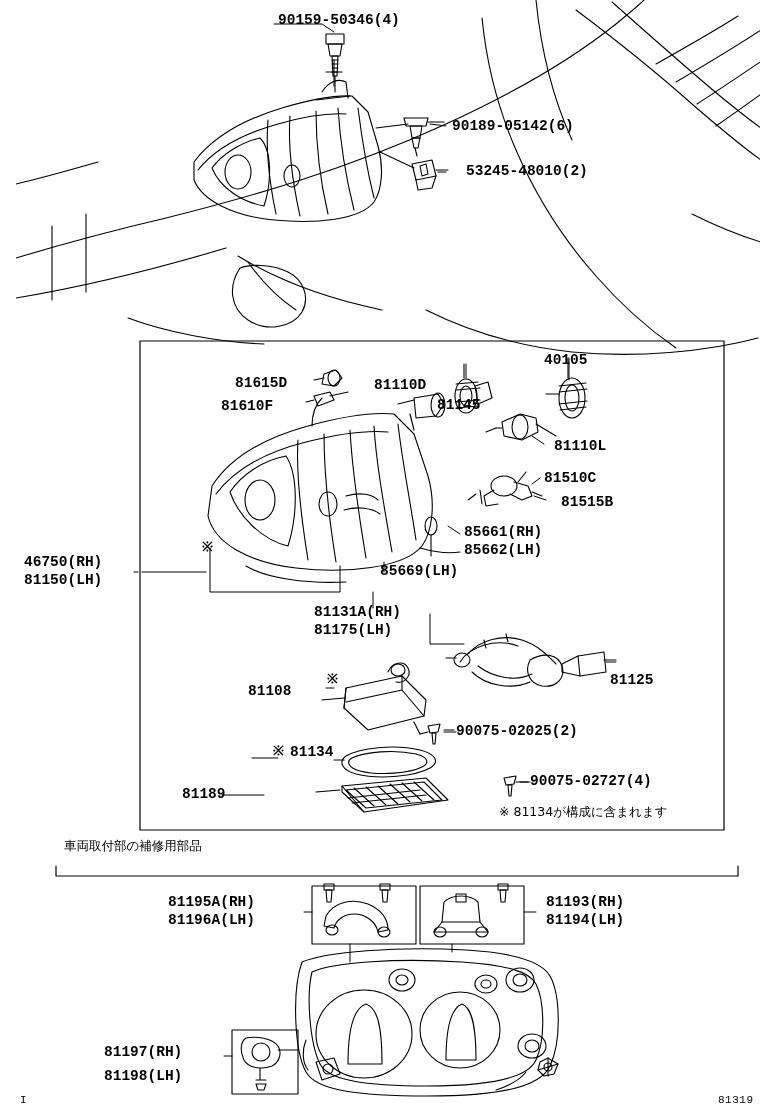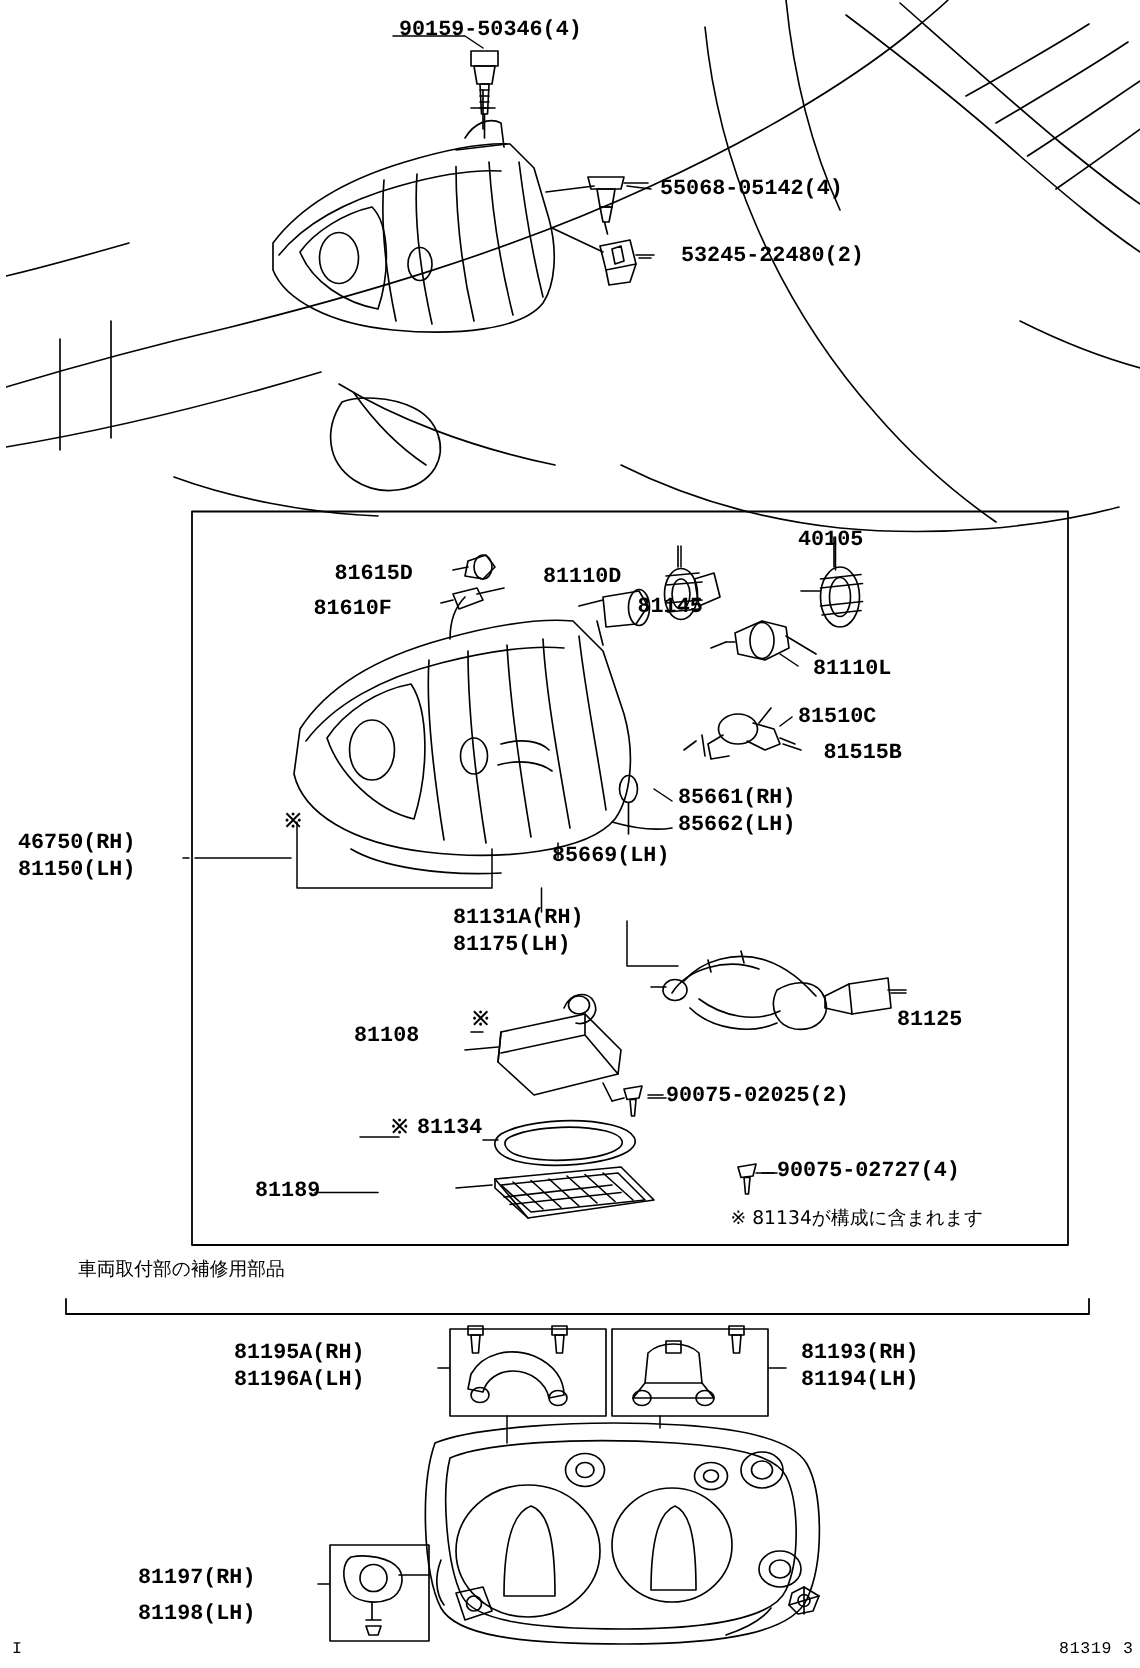--- a/index.html
+++ b/index.html
@@ -1,18 +1,18 @@
 <!DOCTYPE html>
 <html><head>
 <meta charset="utf-8">
 <style>
   html,body{margin:0;padding:0;background:#ffffff;}
   body{width:760px;height:1112px;position:relative;overflow:hidden;
        font-family:"Liberation Mono","DejaVu Sans Mono",monospace;color:#000;}
-  .layer{position:absolute;left:4px;top:0;width:612px;height:1112px;}
+  .layer{position:absolute;left:16px;top:0;width:612px;height:1112px;}
   svg{position:absolute;left:0;top:0;}
   .lbl{position:absolute;font-family:"Liberation Mono","DejaVu Sans Mono",monospace;
        font-size:14.5px;font-weight:700;letter-spacing:0px;white-space:pre;line-height:16px;}
   .lbl.jp{font-family:"DejaVu Sans",sans-serif;font-size:12.5px;font-weight:400;text-align:center;}
   .lbl.cornercode{font-size:11px;font-weight:400;letter-spacing:0.5px;}
 </style>
 </head>
 <body>
 
 <div class="layer">
@@ -300,22 +300,22 @@
   <g fill="none" stroke-width="1">
     <path d="M288 912 L 296 912"></path>
     <path d="M508 912 L 520 912"></path>
     <path d="M208 1056 L 216 1056"></path>
     <path d="M334 944 L 334 962"></path>
     <path d="M436 944 L 436 952"></path>
   </g>
 </svg>
 
 <div class="lbl" style="left:262px;top:12px;">90159-50346(4)</div>
-<div class="lbl" style="left:436px;top:118px;">55068-05142(4)</div>
-<div class="lbl" style="left:450px;top:163px;">53245-22480(2)</div>
+<div class="lbl" style="left:436px;top:118px;">90189-05142(6)</div>
+<div class="lbl" style="left:450px;top:163px;">53245-48010(2)</div>
 
 <div class="lbl" style="left:219px;top:375px;">81615D</div>
 <div class="lbl" style="left:205px;top:398px;">81610F</div>
 <div class="lbl" style="left:358px;top:377px;">81110D</div>
 <div class="lbl" style="left:421px;top:352px;margin-top:45px;">81145</div>
 <div class="lbl" style="left:528px;top:352px;">40105</div>
 <div class="lbl" style="left:538px;top:438px;">81110L</div>
 <div class="lbl" style="left:528px;top:470px;">81510C</div>
 <div class="lbl" style="left:545px;top:494px;">81515B</div>
 <div class="lbl" style="left:448px;top:524px;">85661(RH)</div>

